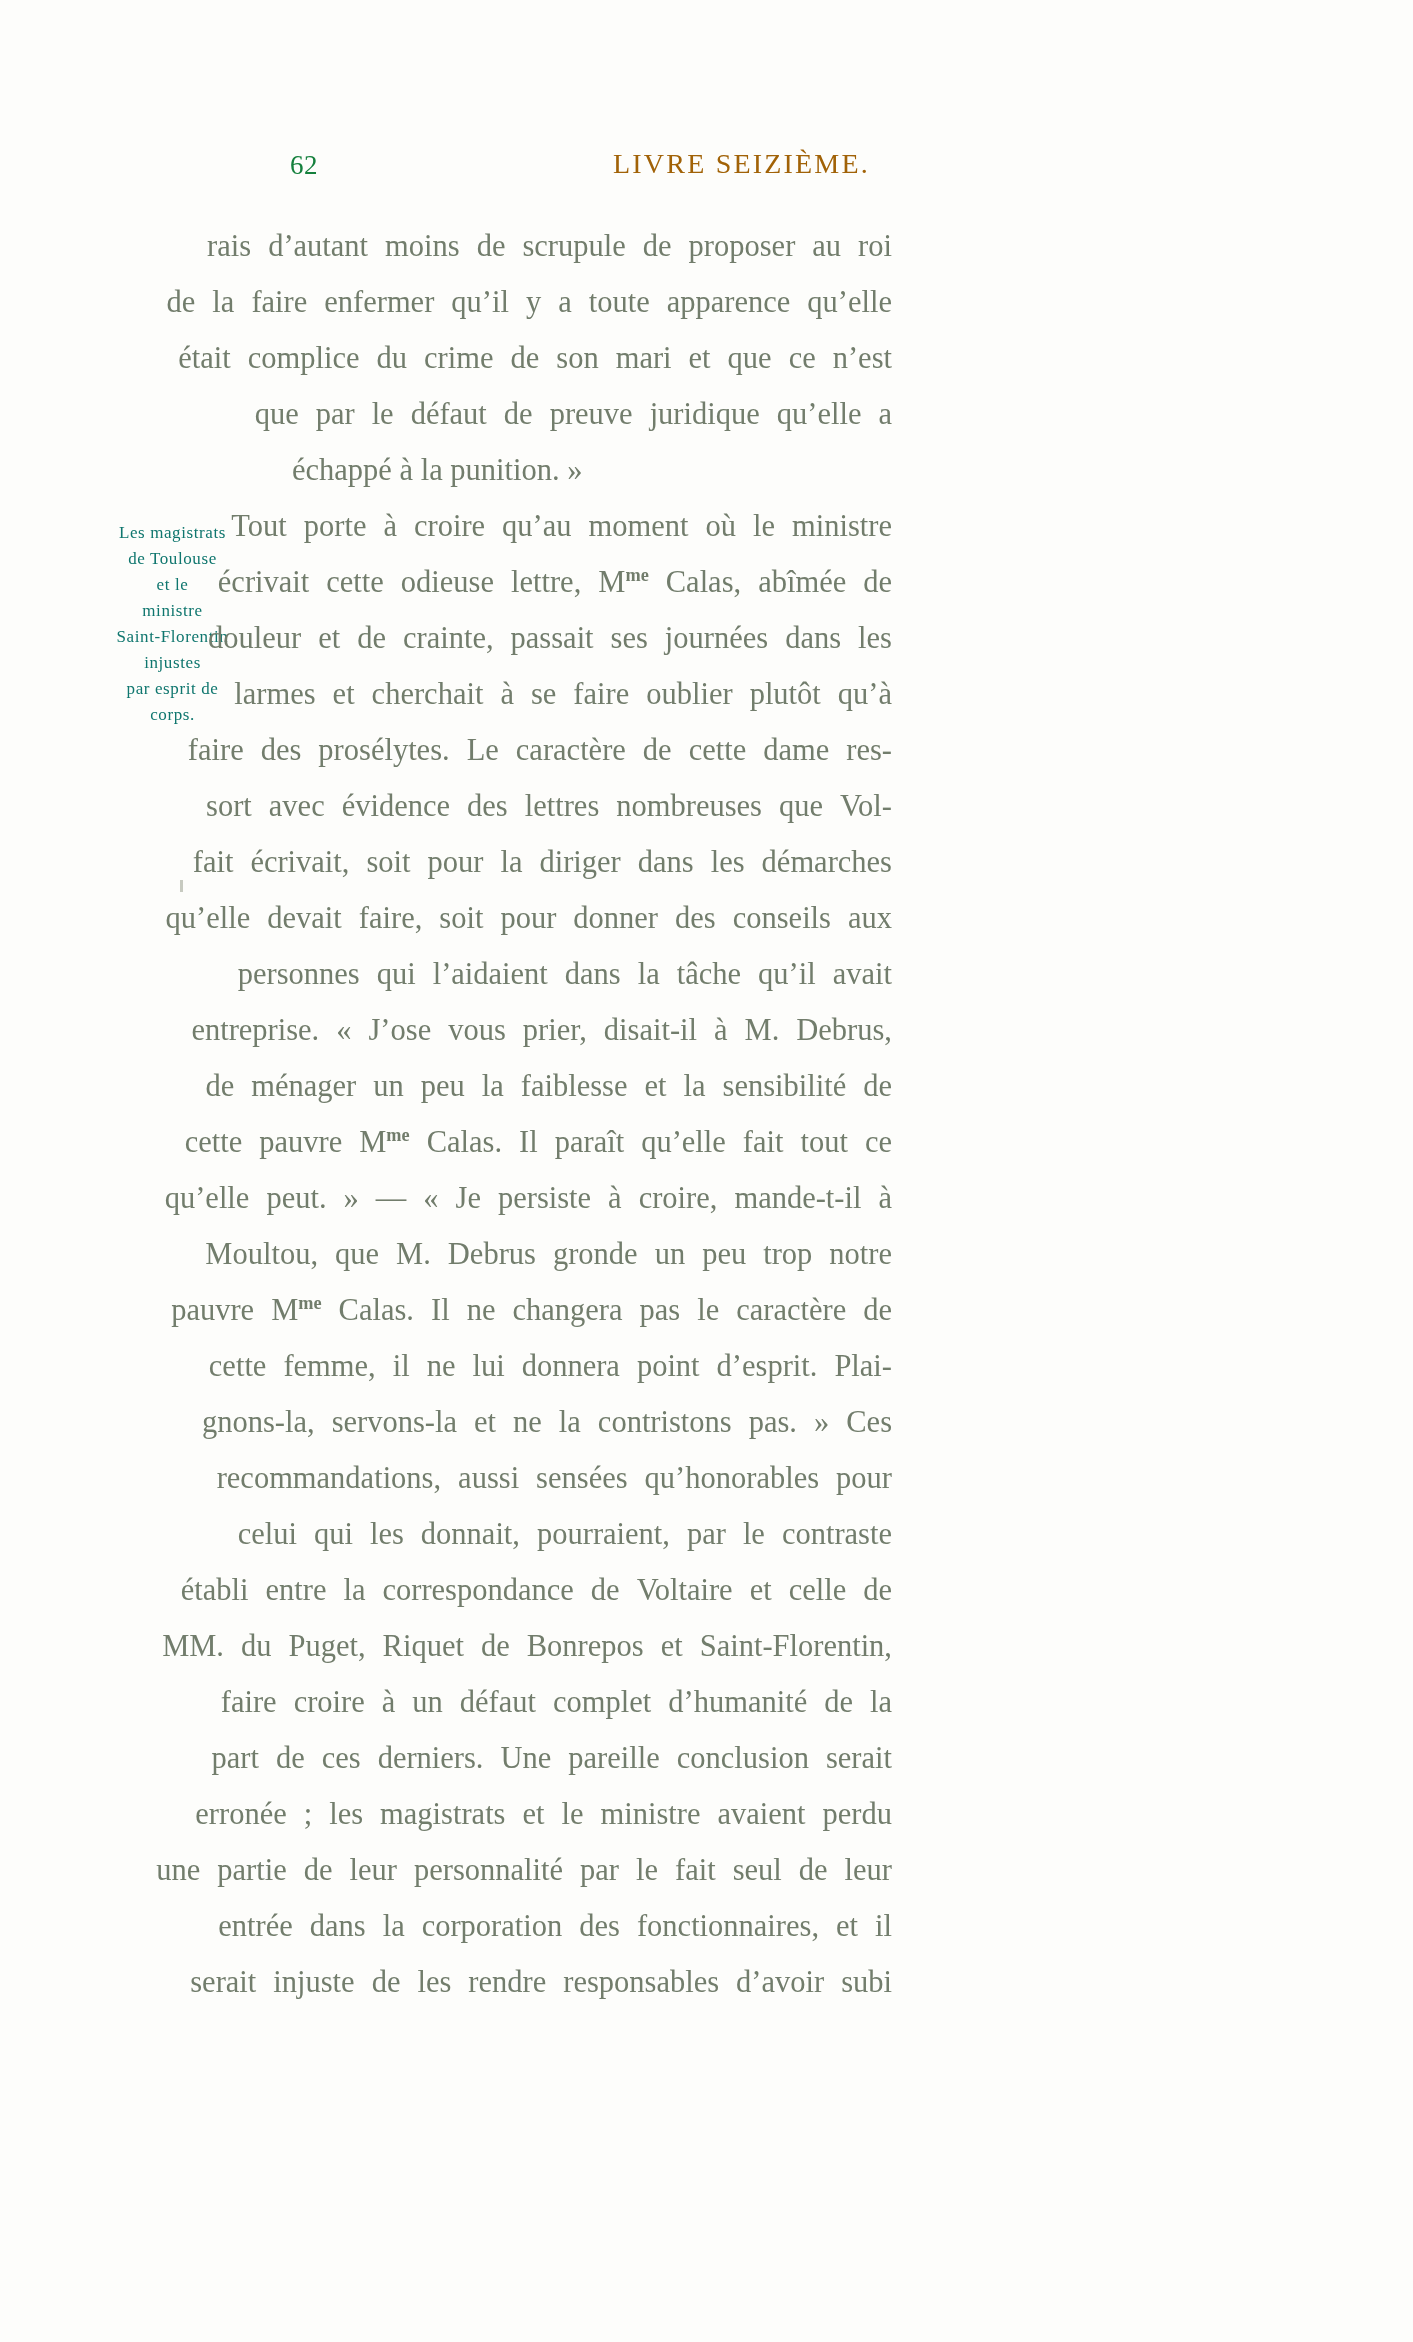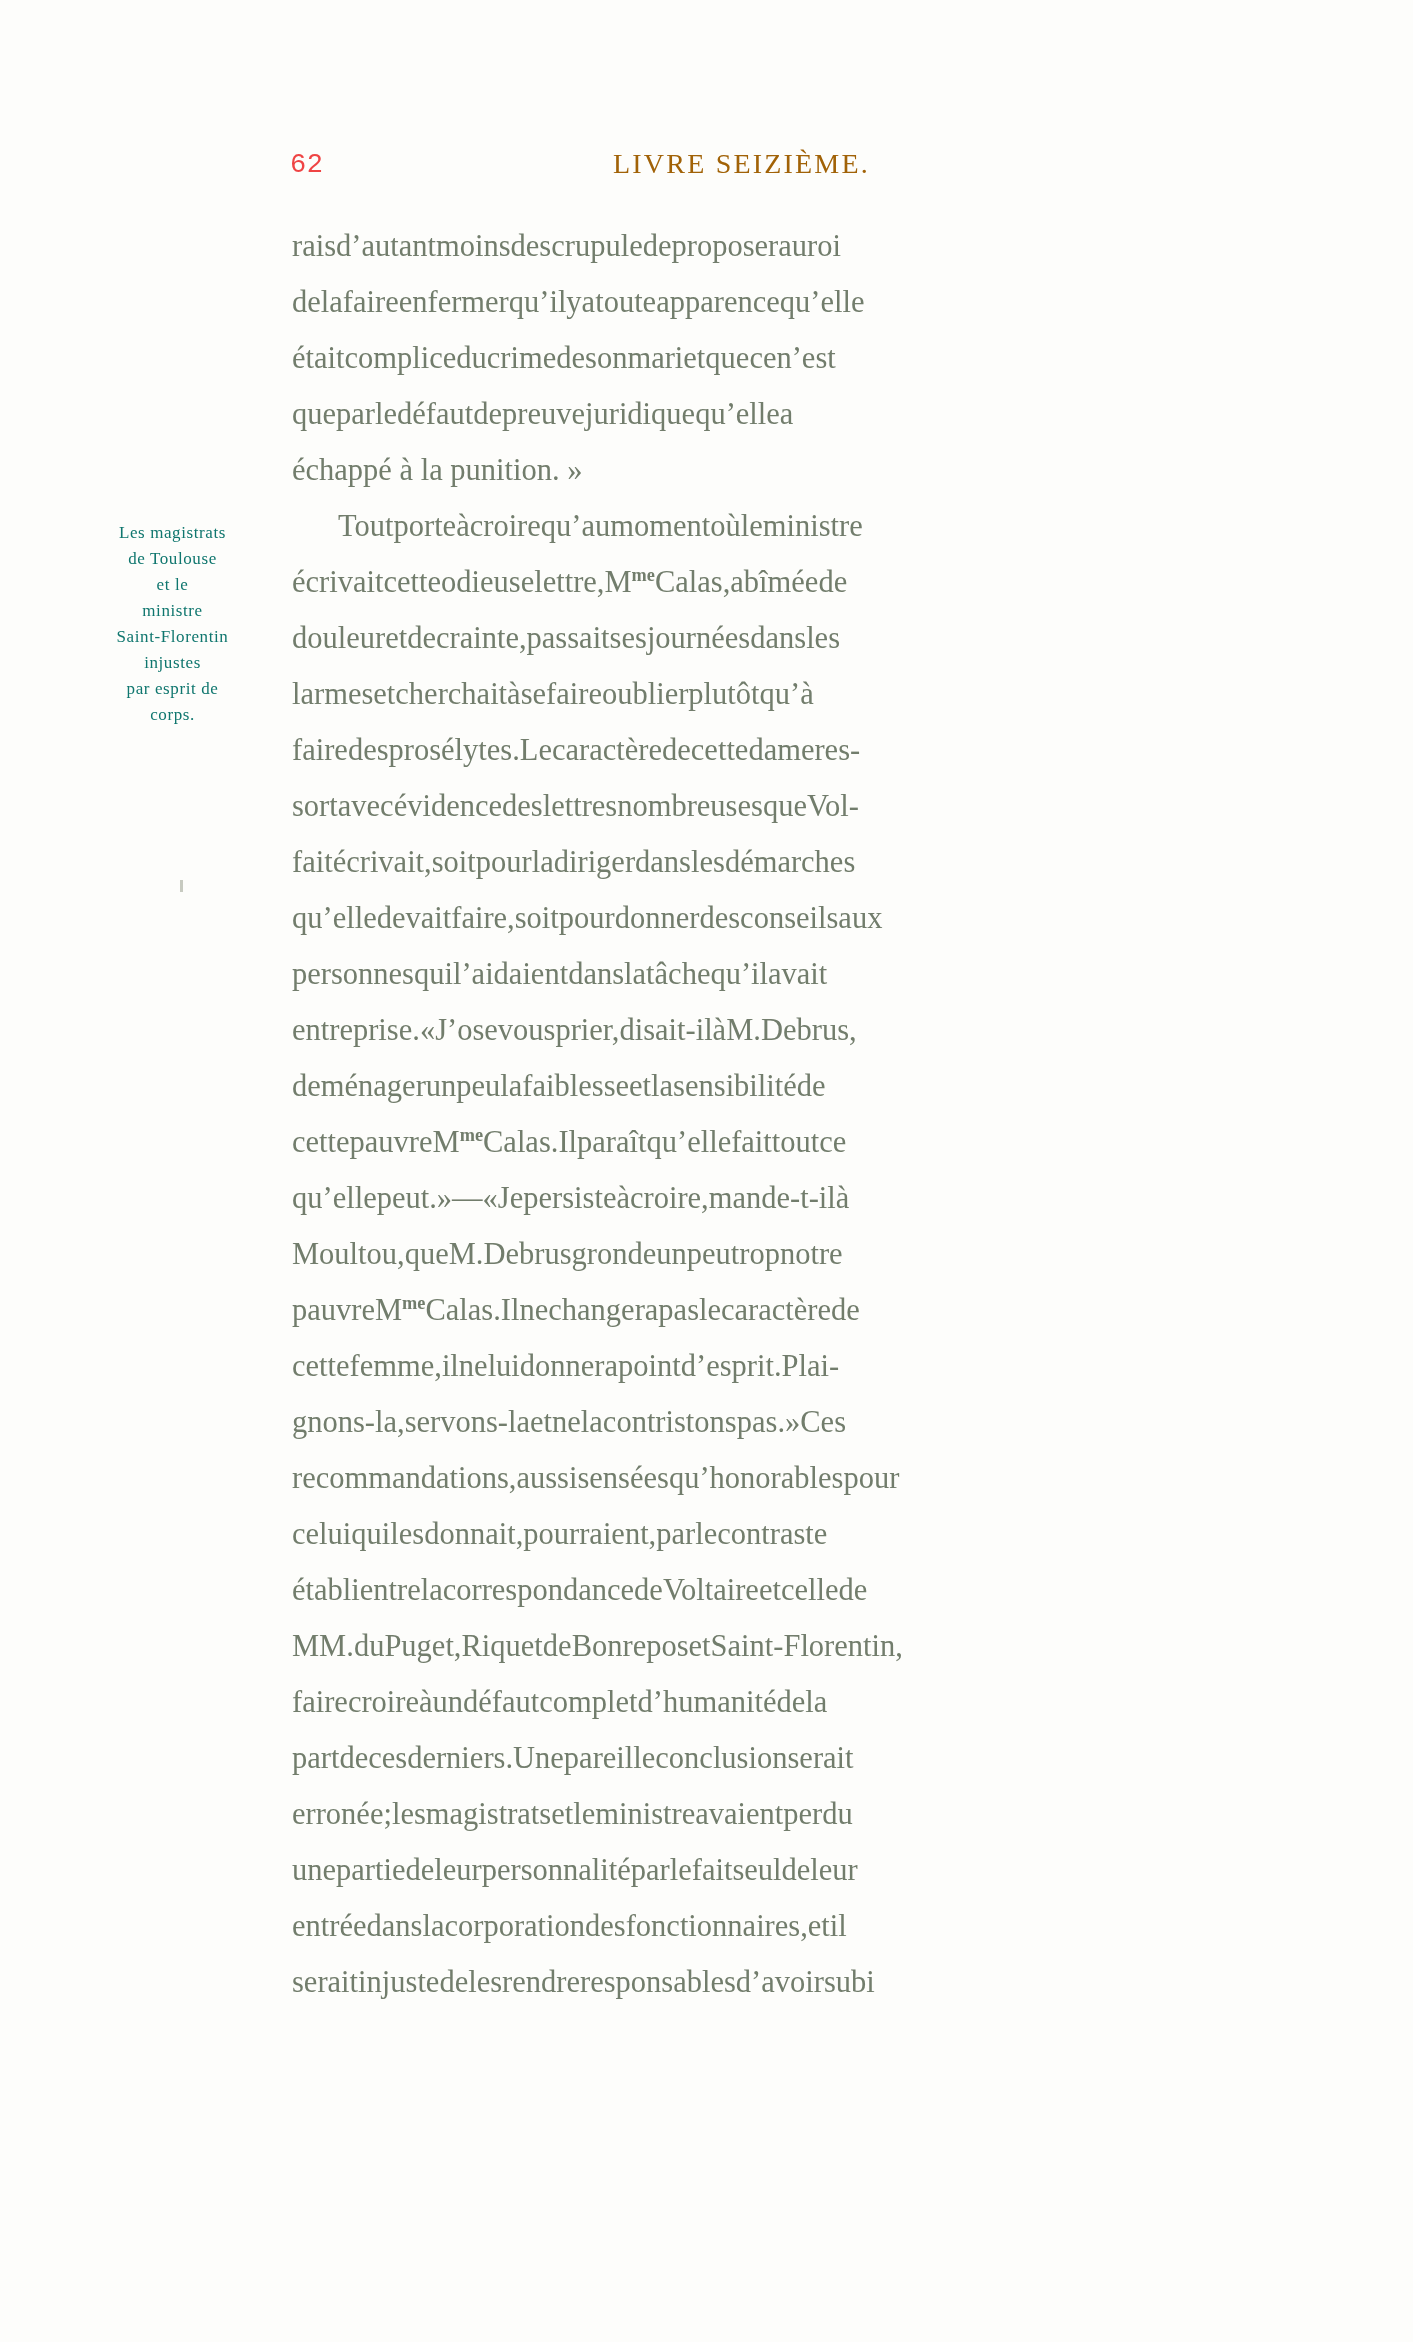--- a/index.html
+++ b/index.html
@@ -28,22 +28,22 @@
     left: 0;
     width: 1413px;
     height: 40px;
   }
   .folio {
     position: absolute;
     left: 290px;
     top: 0;
     font-size: 27px;
     letter-spacing: 0.5px;
-    color: #ef4444;
-    font-family: Liberation Mono, monospace;
+    color: #15803d;
+    font-family: Liberation Serif, serif;
   }
   .running-head {
     position: absolute;
     left: 0;
     right: 0;
     top: -2px;
     text-align: center;
     font-size: 28px;
     letter-spacing: 2.2px;
     color: #a16207;
@@ -78,22 +78,23 @@
     text-align: justify;
   }
   .line {
     display: block;
     white-space: nowrap;
     position: relative;
   }
   
   .j {
     display: flex;
-    justify-content: flex-start;
+    justify-content: flex-end;
     width: 600px;
+    gap: 17px;
   }
   .j > span { white-space: pre; }
   .nj {
     display: block;
     white-space: nowrap;
   }
   .indent { padding-left: 46px; }
   sup.me {
     font-size: 0.6em;
     vertical-align: super;

